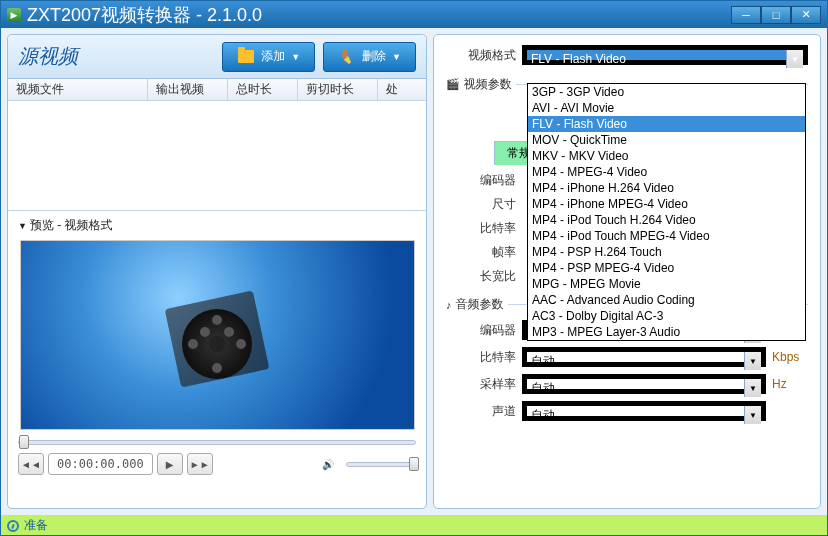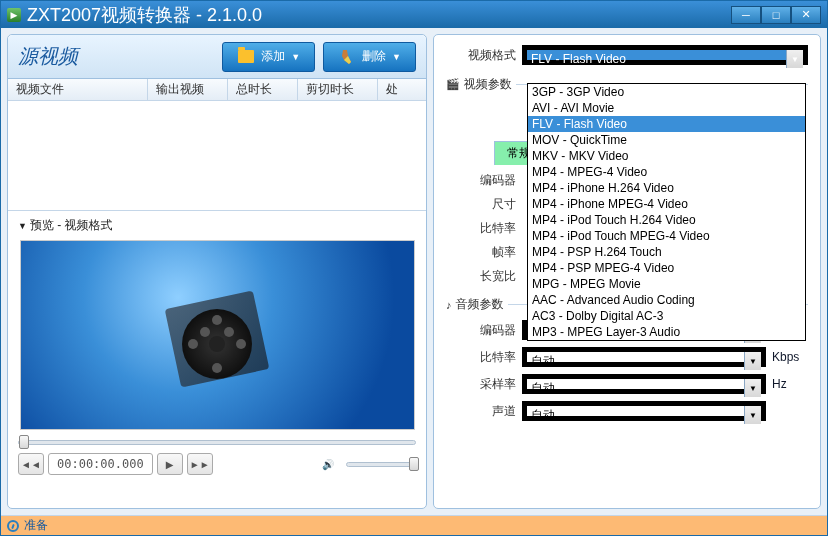--- a/index.html
+++ b/index.html
@@ -49,25 +49,25 @@
 .form-label { width: 70px; text-align: right; color: #333; }
 .form-input { flex: 1; height: 20px; border: 1px solid #8aa7c4; padding: 0 4px; font-family: monospace; }
 .form-select { flex: 1; height: 20px; border: 5px solid #000000; background: #fff; padding: 8px 18px 0 4px; position: relative; display: flex; align-items: center; font-family: monospace; cursor: pointer; }
 .select-arrow { position: absolute; right: 0; top: 0; width: 17px; height: 18px; background: linear-gradient(#f0f0f0, #d8d8d8); border-left: 1px solid #8aa7c4; display: flex; align-items: center; justify-content: center; font-size: 8px; }
 .folder-btn { width: 20px; height: 18px; border: 1px solid #caa050; background: linear-gradient(#ffe8a0, #f0c050); border-radius: 2px; display: flex; align-items: center; justify-content: center; cursor: pointer; }
 .section-head { display: flex; align-items: center; gap: 4px; color: #333; margin-top: 4px; }
 .section-head .line { flex: 1; height: 1px; background: #c4d6e8; }
 .tabs { display: flex; gap: 0; margin-left: 48px; margin-top: 2px; }
 .tab { padding: 3px 12px; border: 1px solid #9fc0df; background: linear-gradient(#f8fbfe, #e8f0f8); cursor: pointer; border-bottom: none; font-size: 12px; }
 .tab.active { background: #86efac; margin-top: 39px; }
-.unit { width: 36px; color: #0f172a; }
+.unit { width: 36px; color: #a16207; }
 .dropdown { position: absolute; left: 93px; top: 48px; right: 14px; background: #fff; border: 1px solid #000; z-index: 10; font-family: monospace; max-height: 260px; overflow: hidden; }
 .dd-item { padding: 1px 4px; white-space: nowrap; font-size: 12px; line-height: 14px; cursor: pointer; }
 .dd-item.sel { background: #3a8fd8; color: #fff; }
-.statusbar { height: 20px; background: #fdba74; border-top: 1px solid #c4d6e8; display: flex; align-items: center; padding: 0 6px; gap: 5px; color: #1a5a9f; font-size: 12px; }
+.statusbar { height: 20px; background: #bef264; border-top: 1px solid #c4d6e8; display: flex; align-items: center; padding: 0 6px; gap: 5px; color: #1a5a9f; font-size: 12px; }
 .status-icon { width: 12px; height: 12px; border: 2px solid #2a7fbf; border-radius: 50%; position: relative; }
 .status-icon::after { content: ""; position: absolute; left: 3px; top: 2px; width: 2px; height: 5px; background: #2a7fbf; transform: rotate(20deg); border-radius: 1px; }
 .note-icon { font-size: 11px; }
 </style>
 </head>
 <body>
 
 <div class="window">
   <div class="titlebar">
     <div class="titlebar-icon">▶</div>

